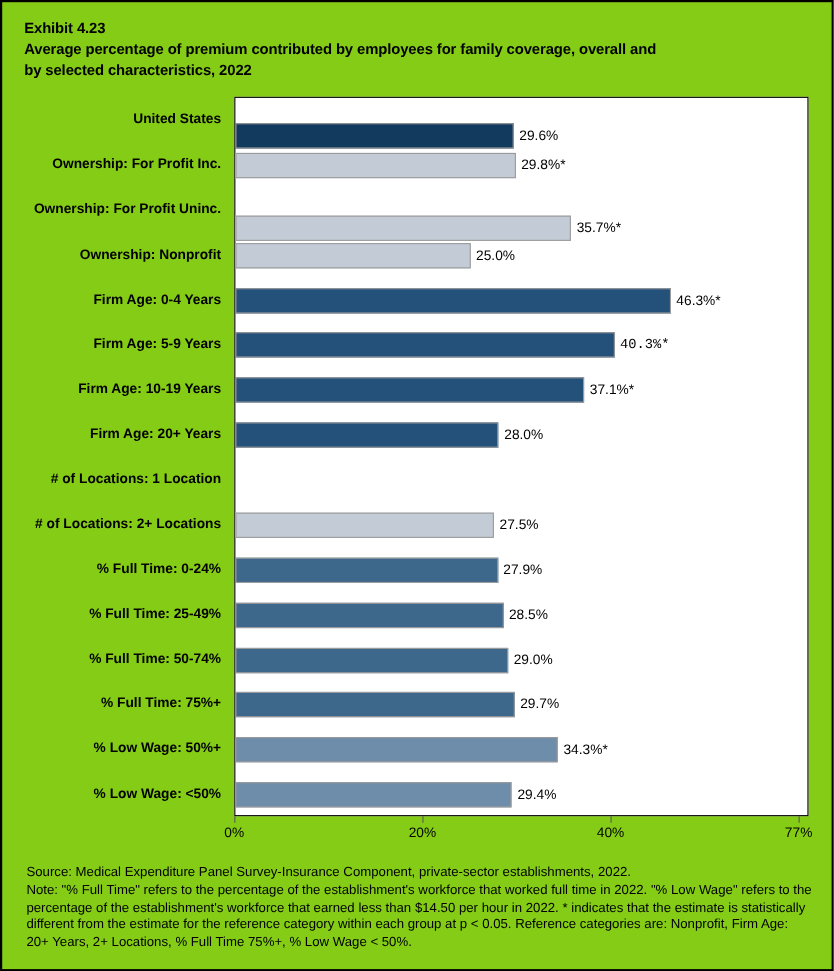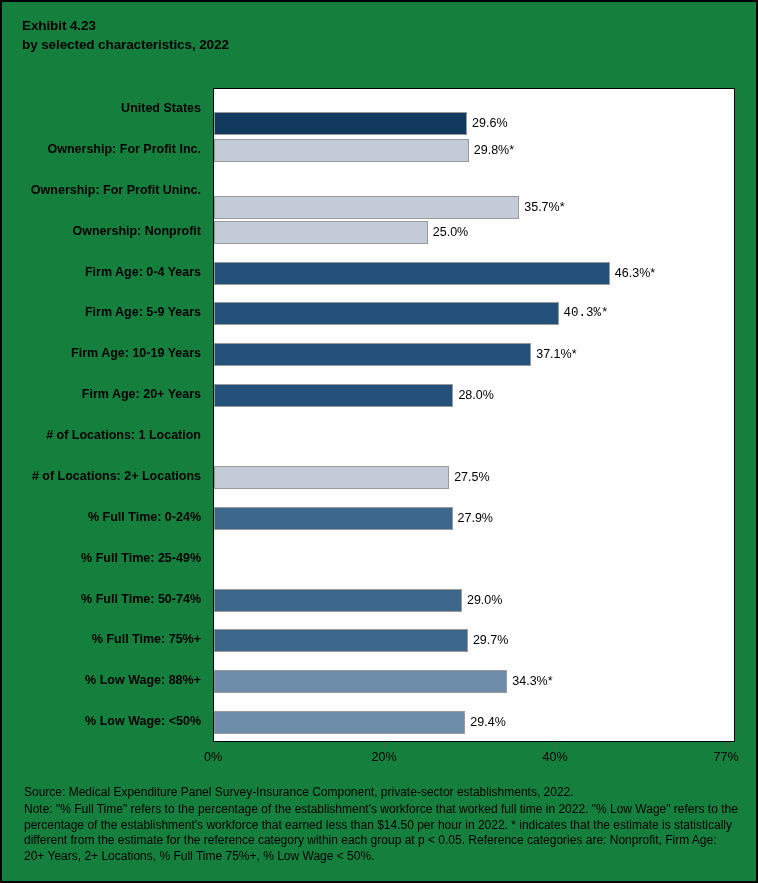--- a/index.html
+++ b/index.html
@@ -9,21 +9,21 @@
   }
   body {
     font-family: "Liberation Sans", sans-serif;
   }
   #page {
     position: relative;
     width: 758px;
     height: 883px;
     box-sizing: border-box;
     border: 2px solid #000000;
-    background: #15803d;
+    background: #84cc16;
     overflow: hidden;
   }
 
   
   .title-block {
     position: absolute;
     left: 20px;
     top: 14px;
     width: 718px;
   }
@@ -145,39 +145,40 @@
     font-weight: normal;
   }
 </style>
 </head>
 <body>
 
 <div id="page">
 
   <div class="title-block">
     <div class="title-line">Exhibit 4.23</div>
+    <div class="title-line">Average percentage of premium contributed by employees for family coverage, overall and</div>
     <div class="title-line">by selected characteristics, 2022</div>
   </div>
 
   <div id="cat-labels">
       <div class="cat-label" style="top: 11px;">United States</div>
       <div class="cat-label" style="top: 92.75px;">Ownership: For Profit Uninc.</div>
       <div class="cat-label" style="top: 51.875px;">Ownership: For Profit Inc.</div>
       <div class="cat-label" style="top: 133.625px;">Ownership: Nonprofit</div>
       <div class="cat-label" style="top: 174.5px;">Firm Age: 0-4 Years</div>
       <div class="cat-label" style="top: 215.375px;">Firm Age: 5-9 Years</div>
       <div class="cat-label" style="top: 256.25px;">Firm Age: 10-19 Years</div>
       <div class="cat-label" style="top: 297.125px;">Firm Age: 20+ Years</div>
       <div class="cat-label" style="top: 338px;"># of Locations: 1 Location</div>
       <div class="cat-label" style="top: 378.875px;"># of Locations: 2+ Locations</div>
       <div class="cat-label" style="top: 419.75px;">% Full Time: 0-24%</div>
       <div class="cat-label" style="top: 460.625px;">% Full Time: 25-49%</div>
       <div class="cat-label" style="top: 501.5px;">% Full Time: 50-74%</div>
       <div class="cat-label" style="top: 542.375px;">% Full Time: 75%+</div>
-      <div class="cat-label" style="top: 583.25px;">% Low Wage: 88%+</div>
+      <div class="cat-label" style="top: 583.25px;">% Low Wage: 50%+</div>
       <div class="cat-label" style="top: 624.125px;">% Low Wage: &lt;50%</div>
     </div>
 
   <div id="chart-frame">
     <div id="plot-inner">
         <div class="row" style="top: 14px; padding-left: 48px;">
           <div class="bar" style="width: 253.08px; background: rgb(18, 58, 94); border-color: rgb(154, 154, 154);"></div>
           <span class="bar-value" style="left: 258.08px;">29.6%</span>
         </div>
         <div class="row" style="top: 40.875px;">
@@ -208,20 +209,24 @@
           <div class="bar" style="width: 239.4px; background: rgb(35, 81, 121); border-color: rgb(154, 154, 154);"></div>
           <span class="bar-value" style="left: 244.4px;">28.0%</span>
         </div>
         <div class="row" style="top: 367.875px;">
           <div class="bar" style="width: 235.125px; background: rgb(195, 204, 214); border-color: rgb(154, 154, 154);"></div>
           <span class="bar-value" style="left: 240.125px;">27.5%</span>
         </div>
         <div class="row" style="top: 408.75px;">
           <div class="bar" style="width: 238.545px; background: rgb(62, 103, 140); border-color: rgb(154, 154, 154);"></div>
           <span class="bar-value" style="left: 243.545px;">27.9%</span>
+        </div>
+        <div class="row" style="top: 449.625px;">
+          <div class="bar" style="width: 243.675px; background: rgb(62, 103, 140); border-color: rgb(154, 154, 154);"></div>
+          <span class="bar-value" style="left: 248.675px;">28.5%</span>
         </div>
         <div class="row" style="top: 490.5px;">
           <div class="bar" style="width: 247.95px; background: rgb(62, 103, 140); border-color: rgb(154, 154, 154);"></div>
           <span class="bar-value" style="left: 252.95px;">29.0%</span>
         </div>
         <div class="row" style="top: 531.375px;">
           <div class="bar" style="width: 253.935px; background: rgb(62, 103, 140); border-color: rgb(154, 154, 154);"></div>
           <span class="bar-value" style="left: 258.935px;">29.7%</span>
         </div>
         <div class="row" style="top: 572.25px; padding-left: 33px;">

